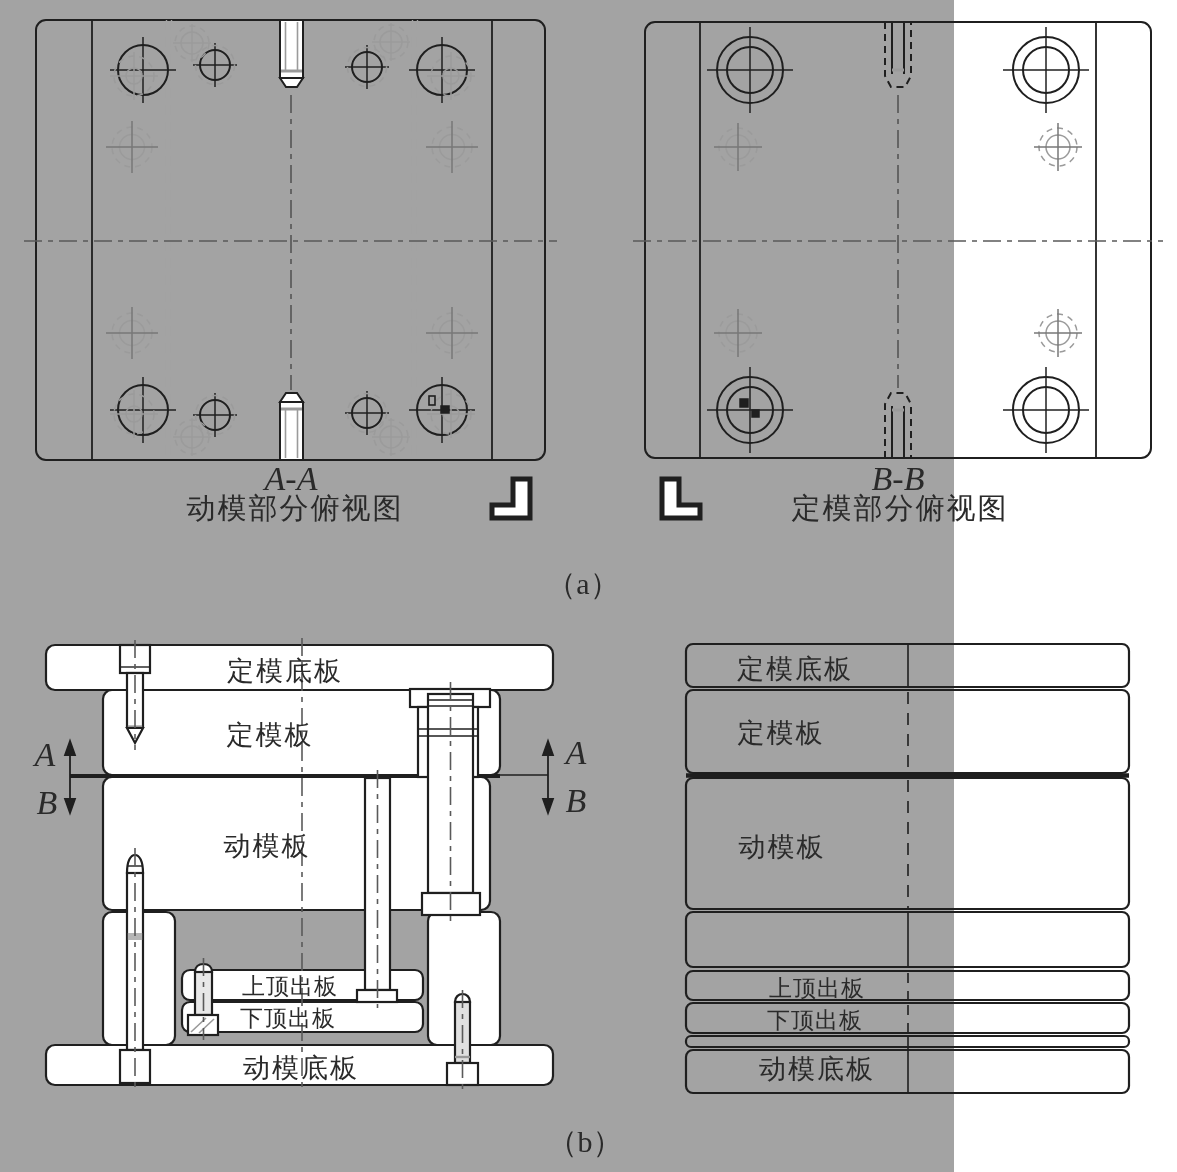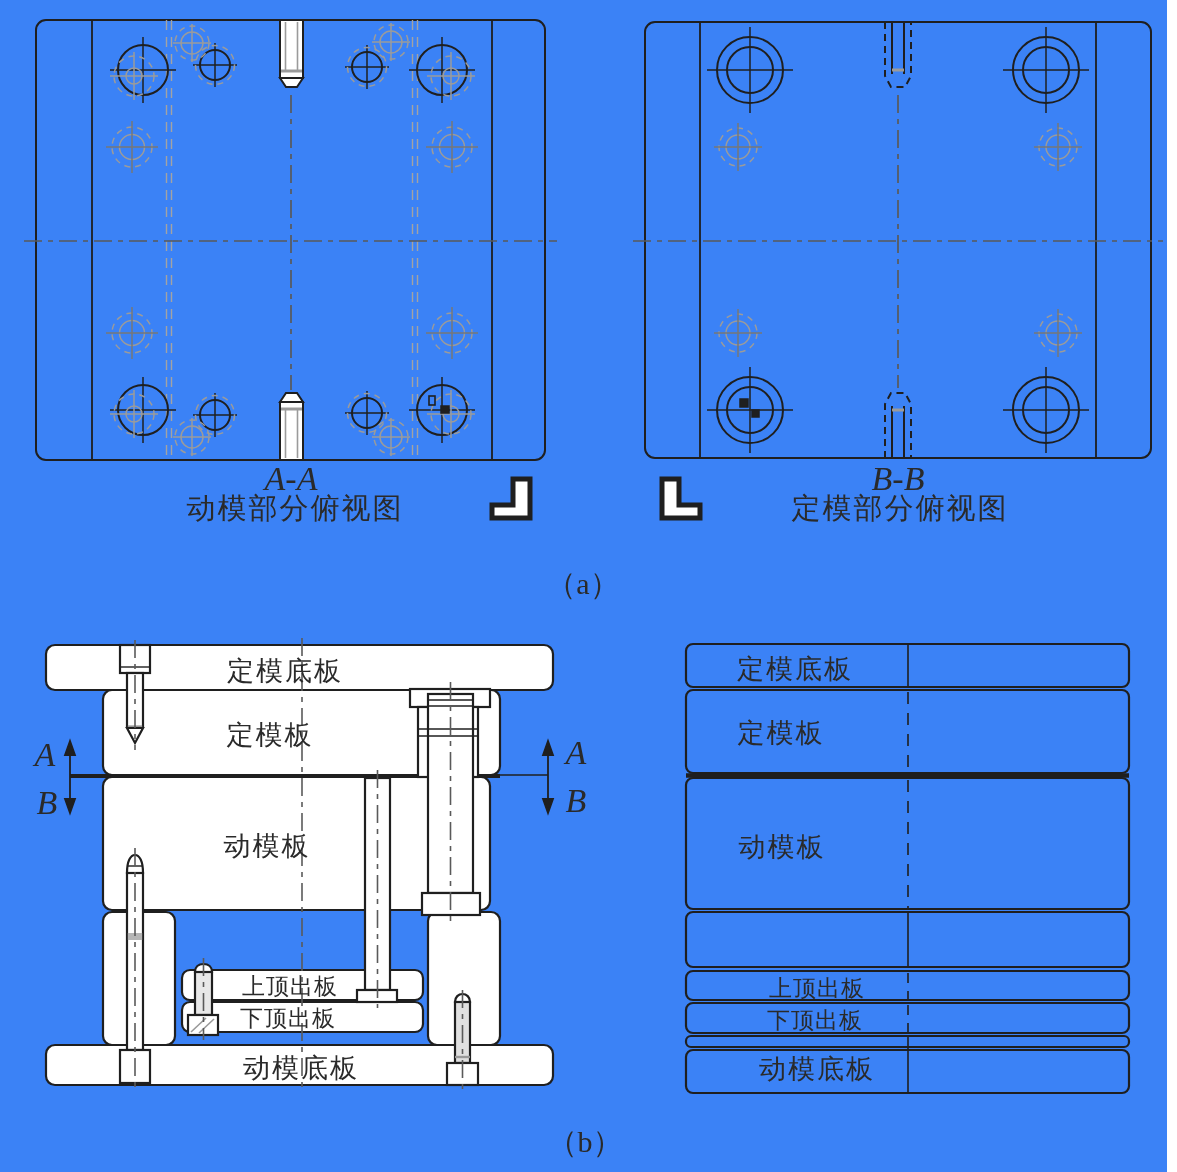--- a/index.html
+++ b/index.html
@@ -1,16 +1,16 @@
 <!DOCTYPE html>
 <html><head>
 <meta charset="utf-8">
 <style>
   html,body { margin:0; padding:0; background:#ffffff; }
-  .stage { position:relative; width:1167px; height:1172px; background:#3b82f6;
+  .stage { position:relative; width:954px; height:1172px; background:#a3a3a3;
            font-family:"Liberation Sans", sans-serif; }
   svg { display:block; }
   text { fill:#2a2a2a; }
   .cjk  { font-family:"Liberation Sans", sans-serif; font-size:27px; letter-spacing:2px; }
   .cjk-lg { font-family:"Liberation Sans", sans-serif; font-size:29px; letter-spacing:2px; }
   .cjk-sm { font-family:"Liberation Sans", sans-serif; font-size:23px; letter-spacing:1px; }
   .marker { font-family:"Liberation Serif", serif; font-style:italic; font-size:34px; }
   .panel-tag { font-family:"Liberation Serif", serif; font-size:30px; }
   .ctr { text-anchor:middle; }
 </style>

